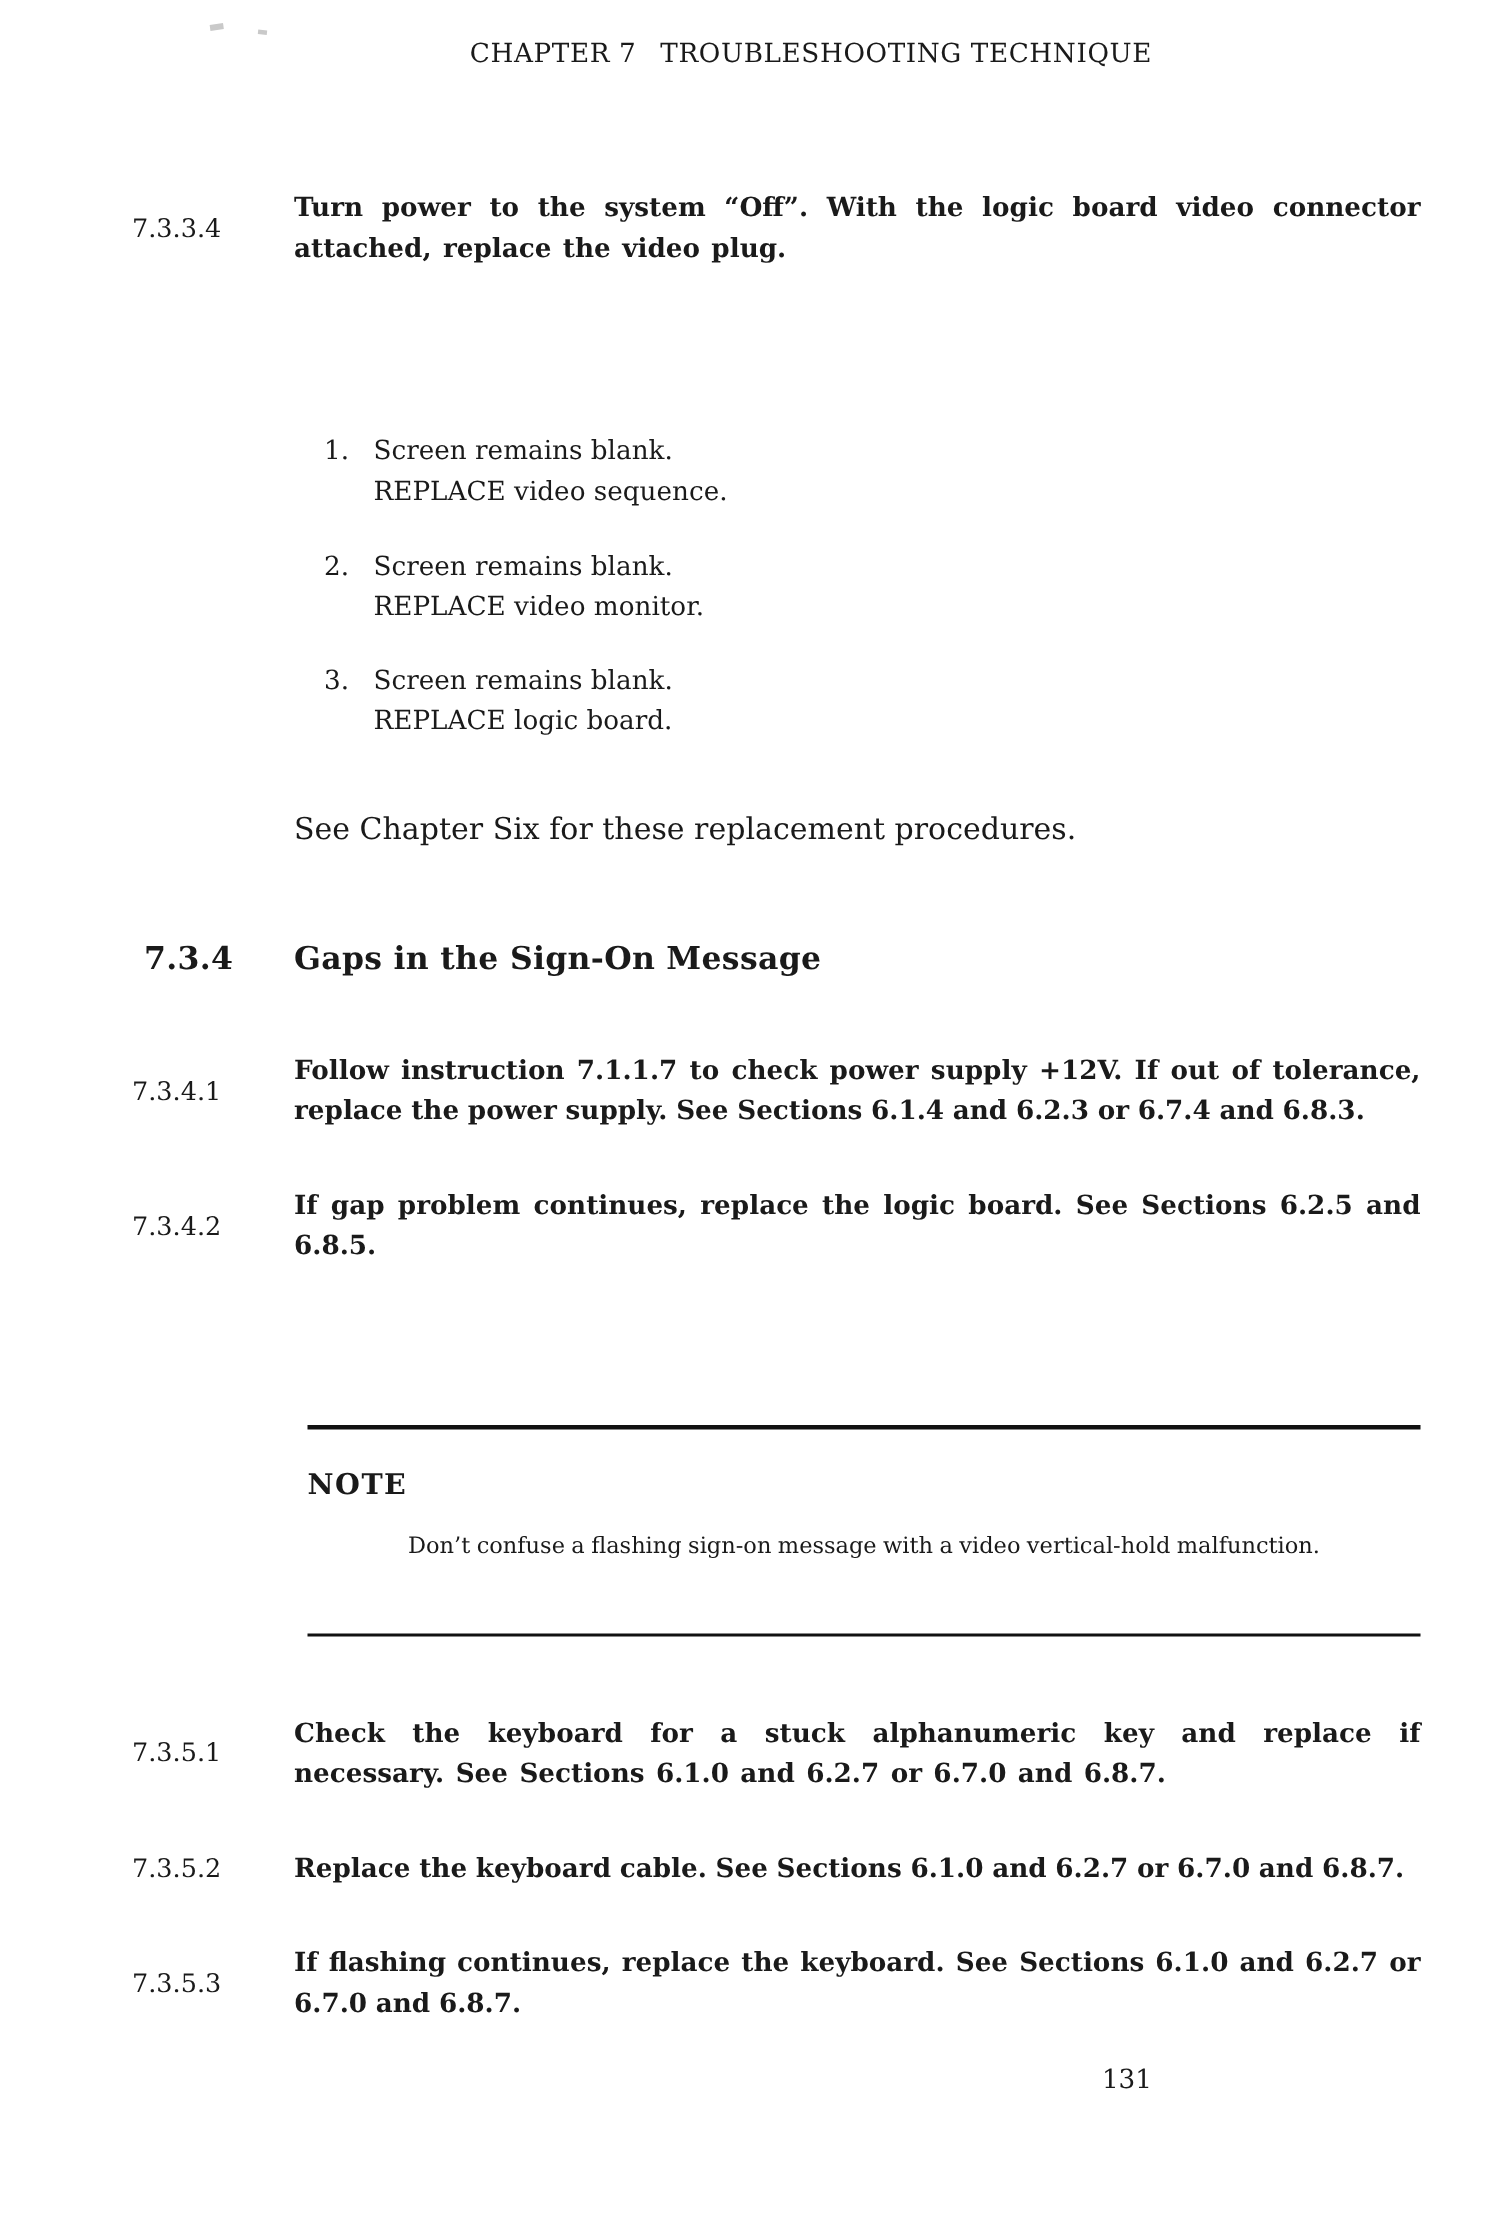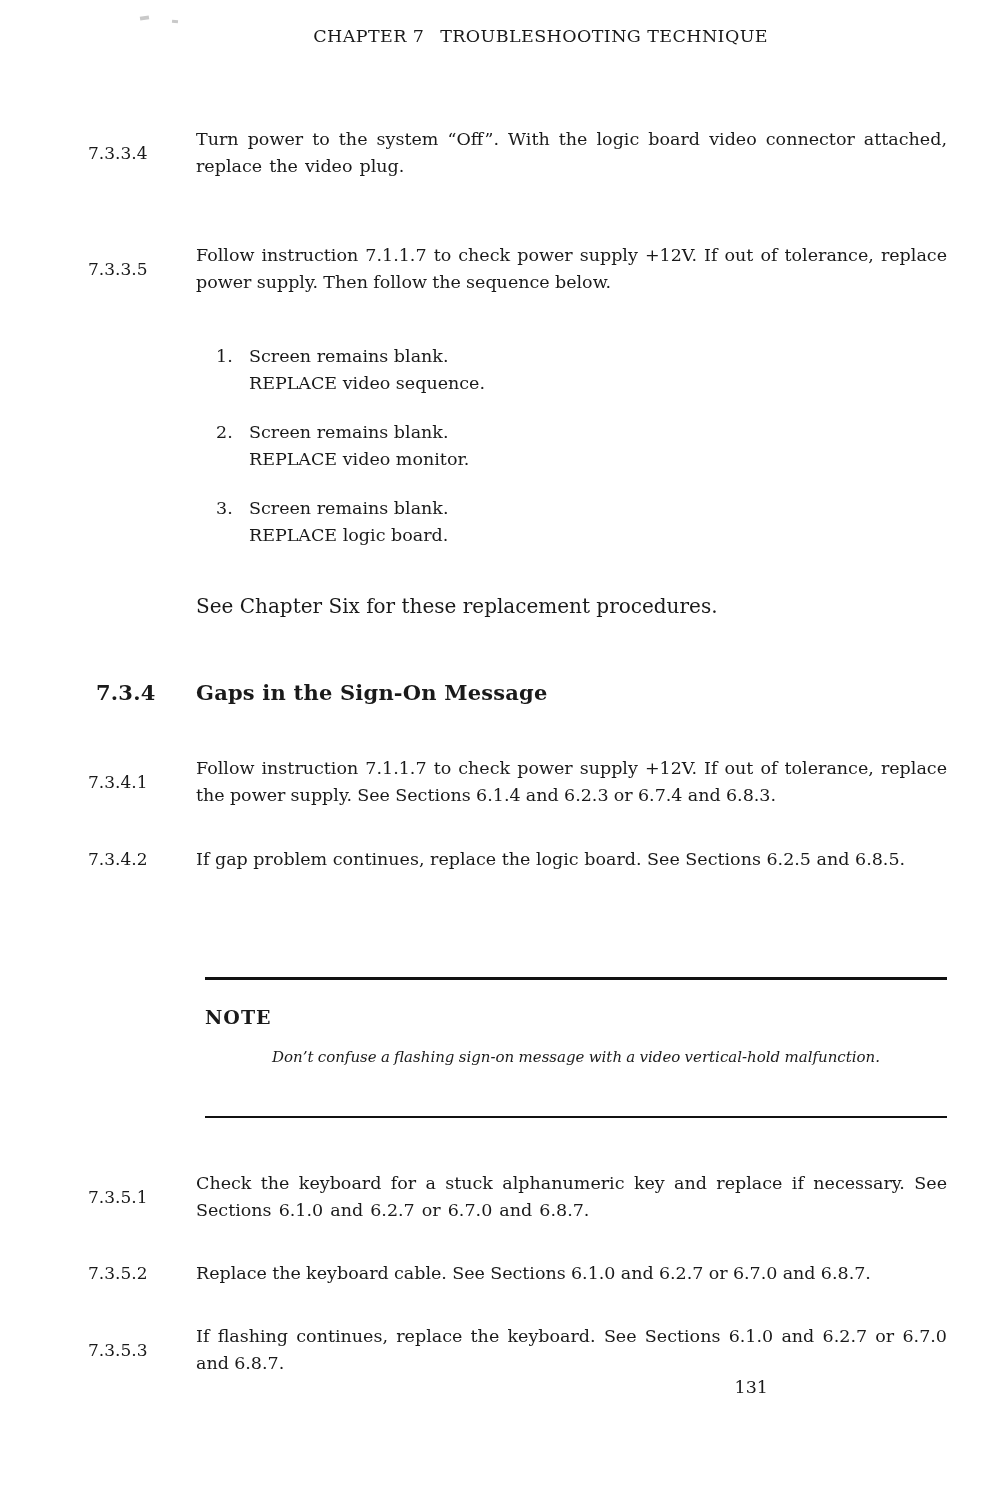--- a/index.html
+++ b/index.html
@@ -64,20 +64,21 @@
     font-size: 17px;
     line-height: 1.55;
     white-space: nowrap;
   }
   .text {
     flex: 1 1 auto;
     font-size: 17.5px;
     line-height: 1.55;
     text-align: justify;
     text-justify: inter-word;
+    font-weight: bold;
   }
   .text.loose { word-spacing: 1.5px; }
   .text.tight { word-spacing: -0.3px; }
 
   
   .sublist {
     margin: 0 48px 0 88px;
   }
   .sub-item {
     display: flex;
@@ -124,21 +125,20 @@
   }
   .note-rule.bottom { border-top-width: 2px; }
   .note-title {
     font-weight: bold;
     font-size: 19px;
     letter-spacing: 1px;
     margin-top: 26px;
   }
   .note-text {
     text-align: center;
-    font-style: italic;
     font-size: 15px;
     margin-top: 20px;
     word-spacing: -0.5px;
   }
   .note-gap { height: 50px; }
 
   
   .folio {
     position: absolute;
     right: 48px;
@@ -161,24 +161,20 @@
 
   <div class="content" style="top:126px;">
 
     <div class="para">
       <div class="num">7.3.3.4</div>
       <div class="text loose">Turn power to the system “Off”. With the logic board video connector attached, replace the video plug.</div>
     </div>
 
     <div style="height:62px;"></div>
 
-    <div class="para">
-      <div class="num">7.3.3.5</div>
-      <div class="text tight">Follow instruction 7.1.1.7 to check power supply +12V. If out of tolerance, replace power supply. Then follow the sequence below.</div>
-    </div>
 
     <div style="height:46px;"></div>
 
     <div class="sublist">
       <div class="sub-item">
         <div class="sub-num">1.</div>
         <div class="sub-lines">
           <div>Screen remains blank.</div>
           <div>REPLACE video sequence.</div>
         </div>

